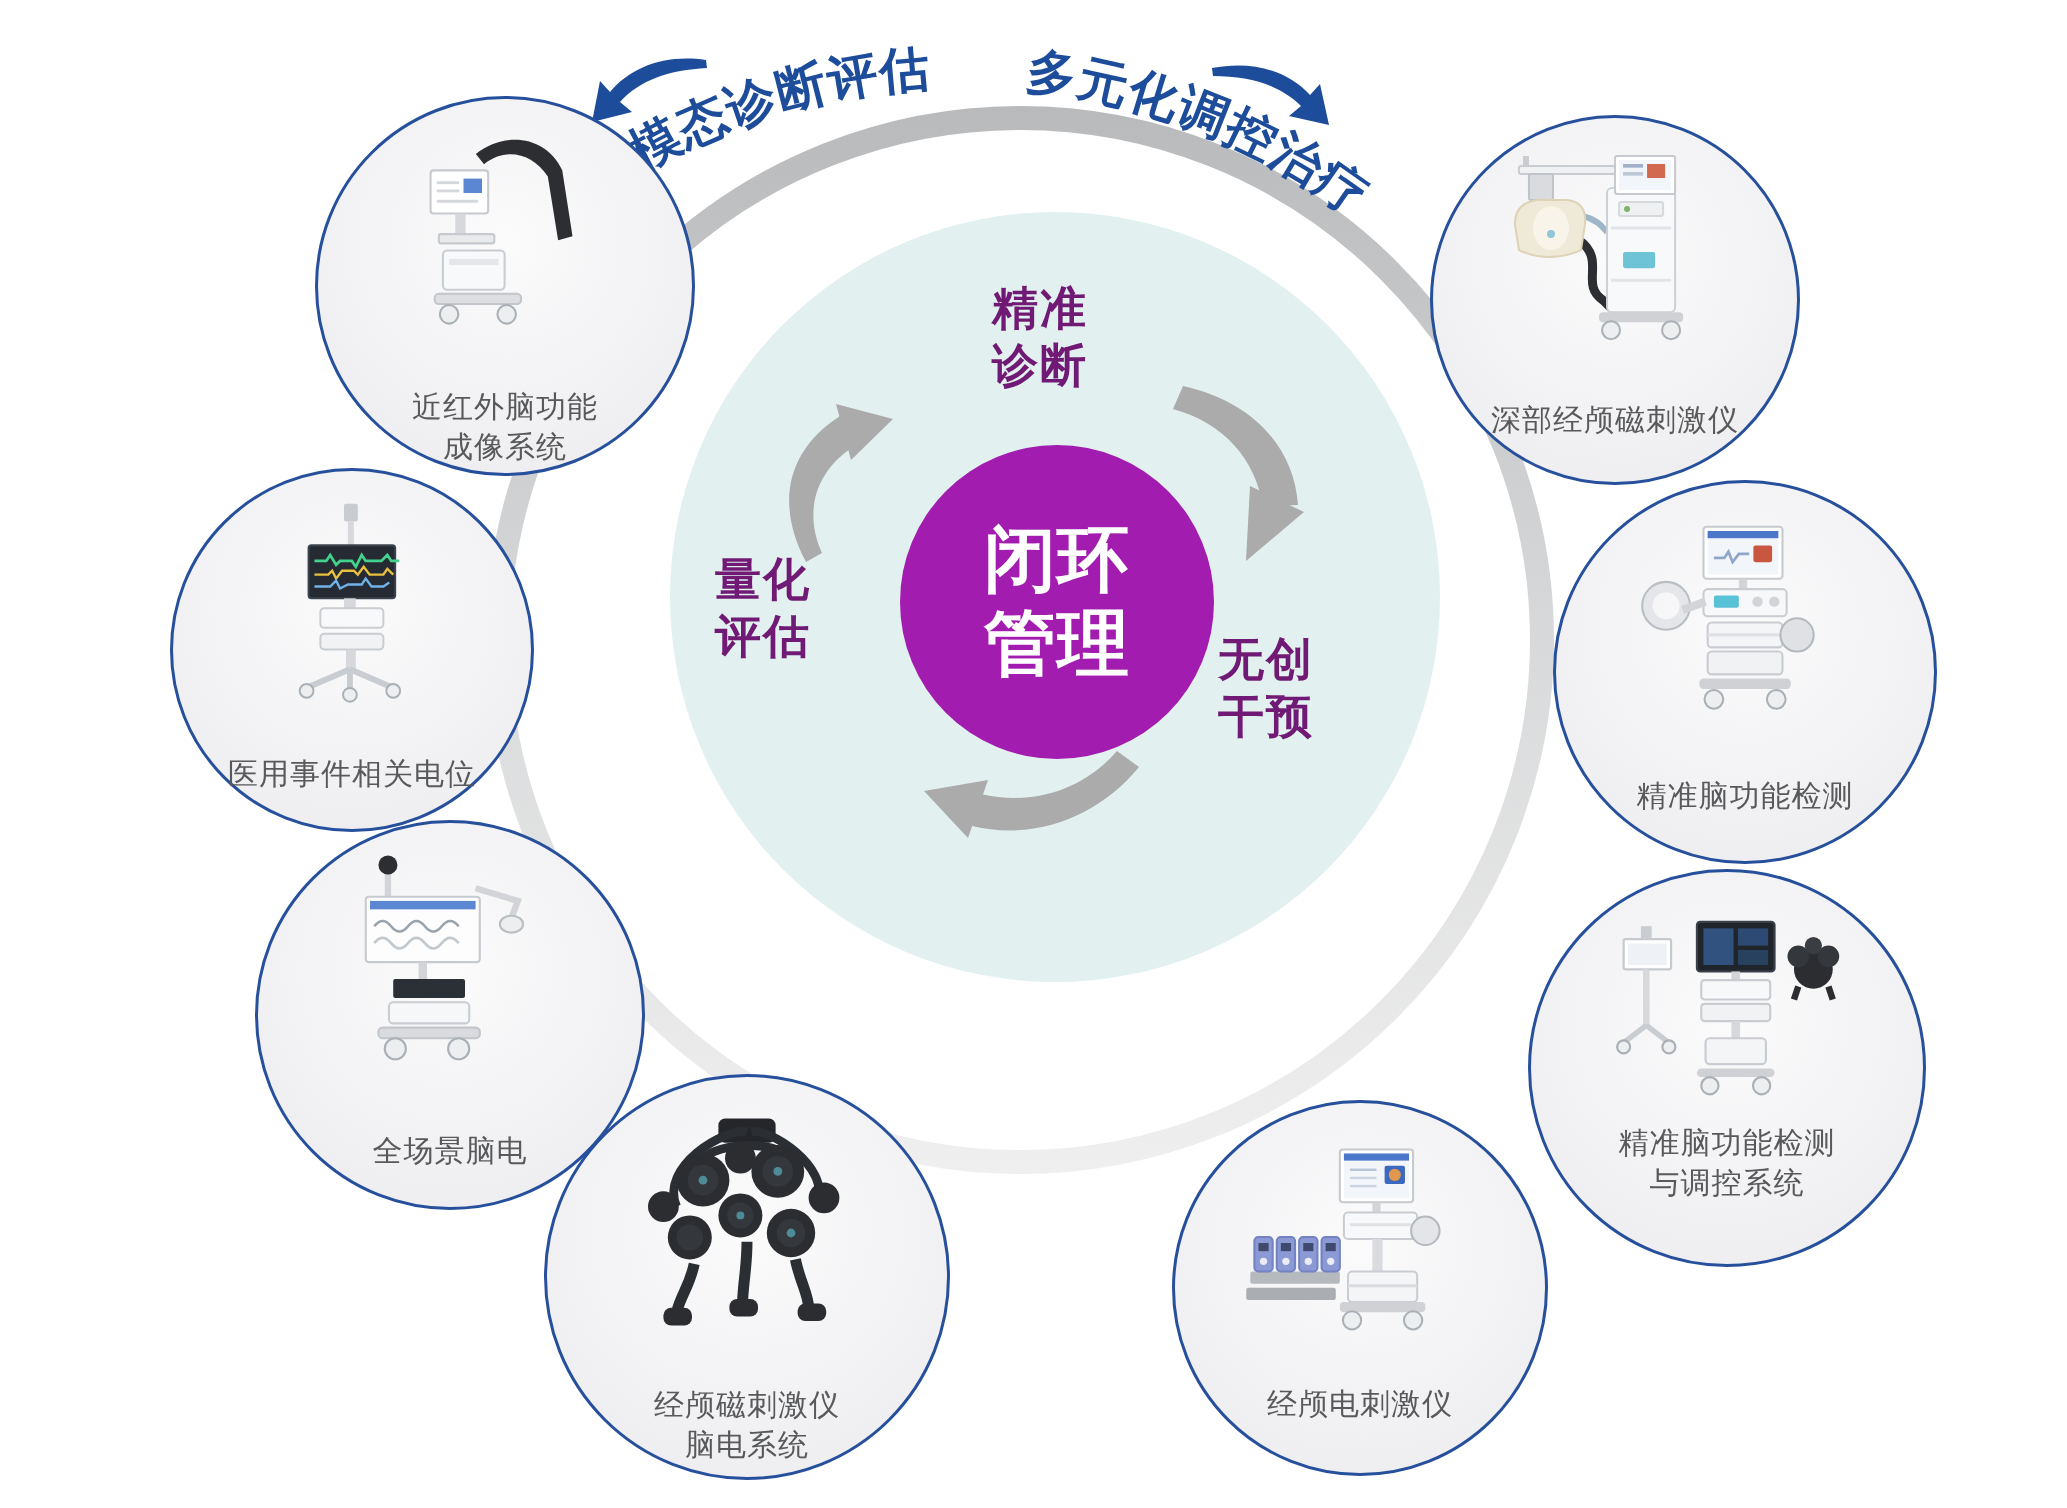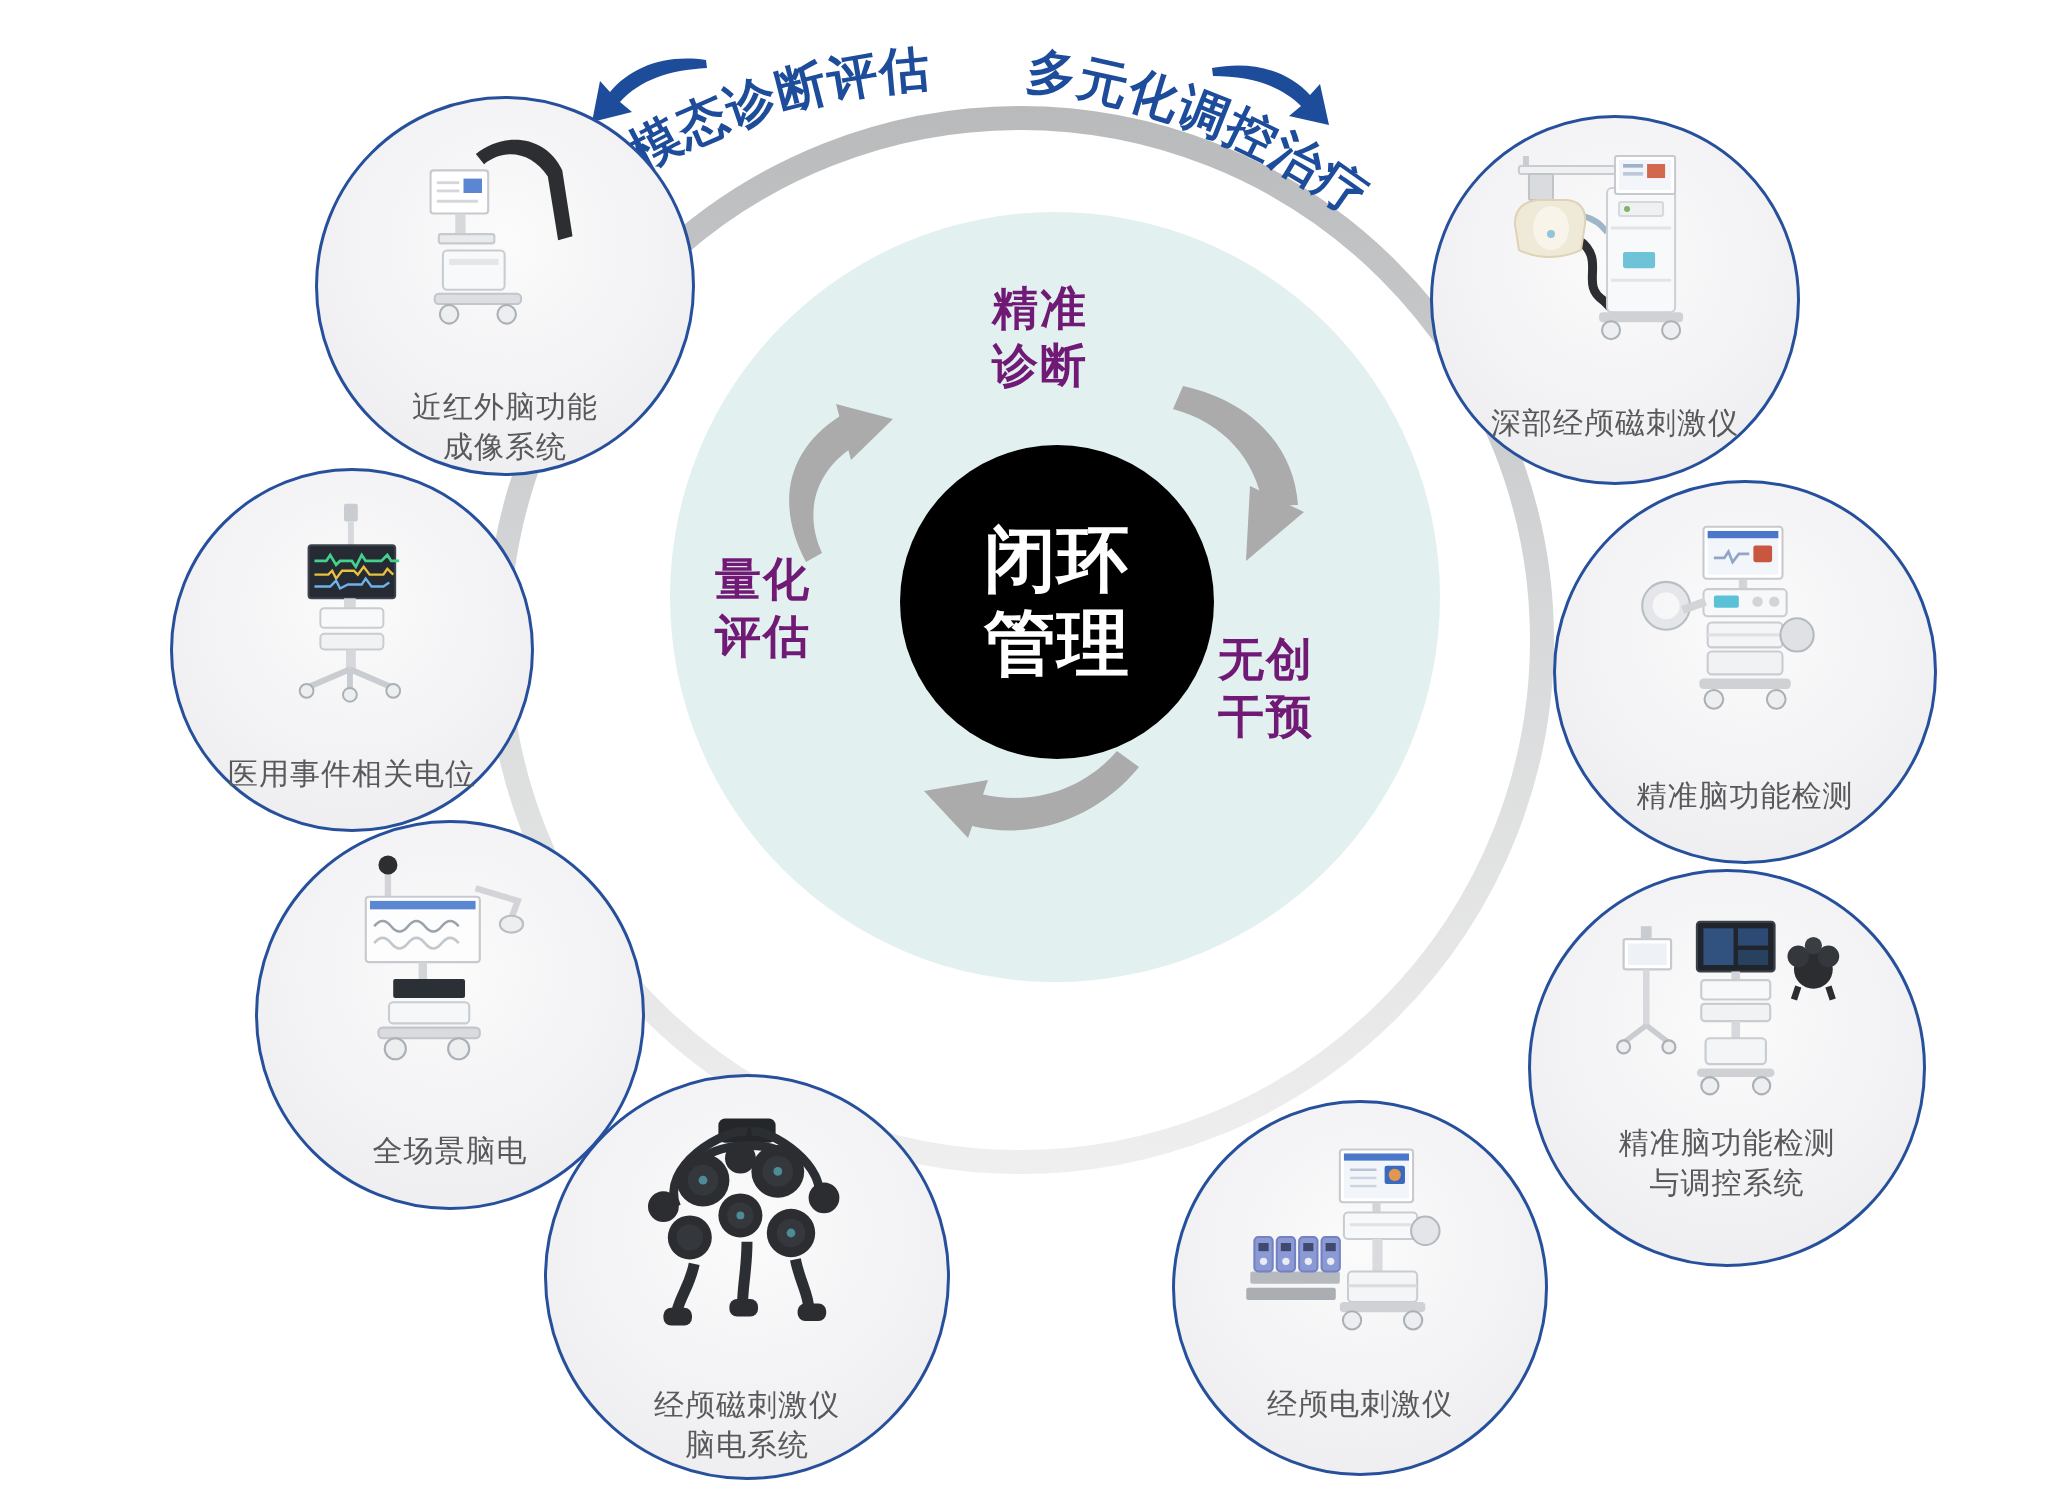--- a/index.html
+++ b/index.html
@@ -10,21 +10,21 @@
   svg.layer{position:absolute;left:0;top:0;width:2067px;height:1508px;pointer-events:none;}
   .ring-layer{z-index:1;}
   .arrow-layer{z-index:3;}
 
   .big-circle{
     position:absolute;left:670px;top:212px;width:770px;height:770px;border-radius:50%;
     background:#e2f1f0;z-index:2;
   }
   .center-circle{
     position:absolute;left:900px;top:445px;width:314px;height:314px;border-radius:50%;
-    background:#000000;z-index:4;display:flex;flex-direction:column;align-items:center;justify-content:center;
+    background:#a21caf;z-index:4;display:flex;flex-direction:column;align-items:center;justify-content:center;
     color:#ffffff;font-size:72px;font-weight:bold;line-height:1.16;letter-spacing:1px;text-align:center;
   }
   .cycle-label{
     position:absolute;z-index:4;width:300px;text-align:center;color:#701a75;font-weight:bold;
     font-size:46px;line-height:1.24;letter-spacing:2px;
   }
   #label-diagnosis{left:890px;top:280px;}
   #label-evaluation{left:613px;top:551px;}
   #label-intervention{left:1116px;top:631px;}
 
@@ -48,21 +48,21 @@
   #dev-eeg .label{top:308px;}
   #dev-wireless{left:544px;top:1074px;width:406px;height:406px;}
   #dev-wireless .label{top:308px;}
   #dev-tes{left:1172px;top:1100px;width:376px;height:376px;}
   #dev-tes .label{top:284px;font-family:Liberation Mono, monospace;}
   #dev-precise{left:1528px;top:869px;width:398px;height:398px;}
   #dev-precise .label{top:251px;}
   #dev-tms{left:1553px;top:480px;width:384px;height:384px;}
   #dev-tms .label{top:293px;}
   #dev-deeptms{left:1430px;top:115px;width:370px;height:370px;}
-  #dev-deeptms .label{top:285px;}
+  #dev-deeptms .label{top:285px;font-family:Liberation Mono, monospace;}
 
   .arc-title{font-size:50px;font-weight:bold;letter-spacing:1px;fill:#1d4c9b;}
 </style>
 </head>
 <body>
 
 <div class="stage">
 
   <svg class="layer ring-layer" viewBox="0 0 2067 1508">
     <defs>

